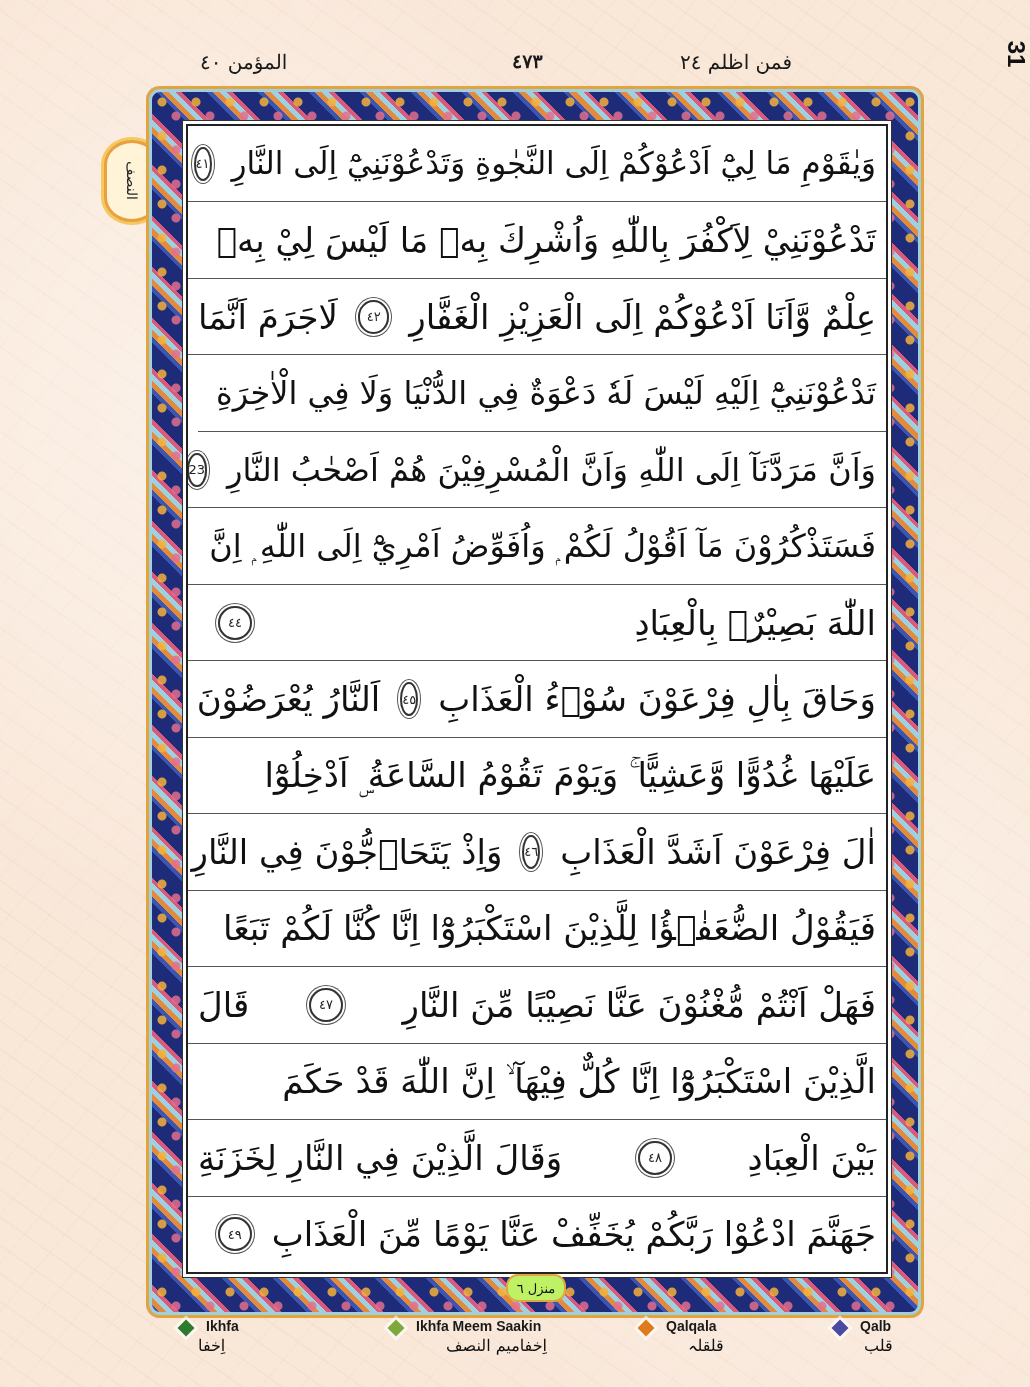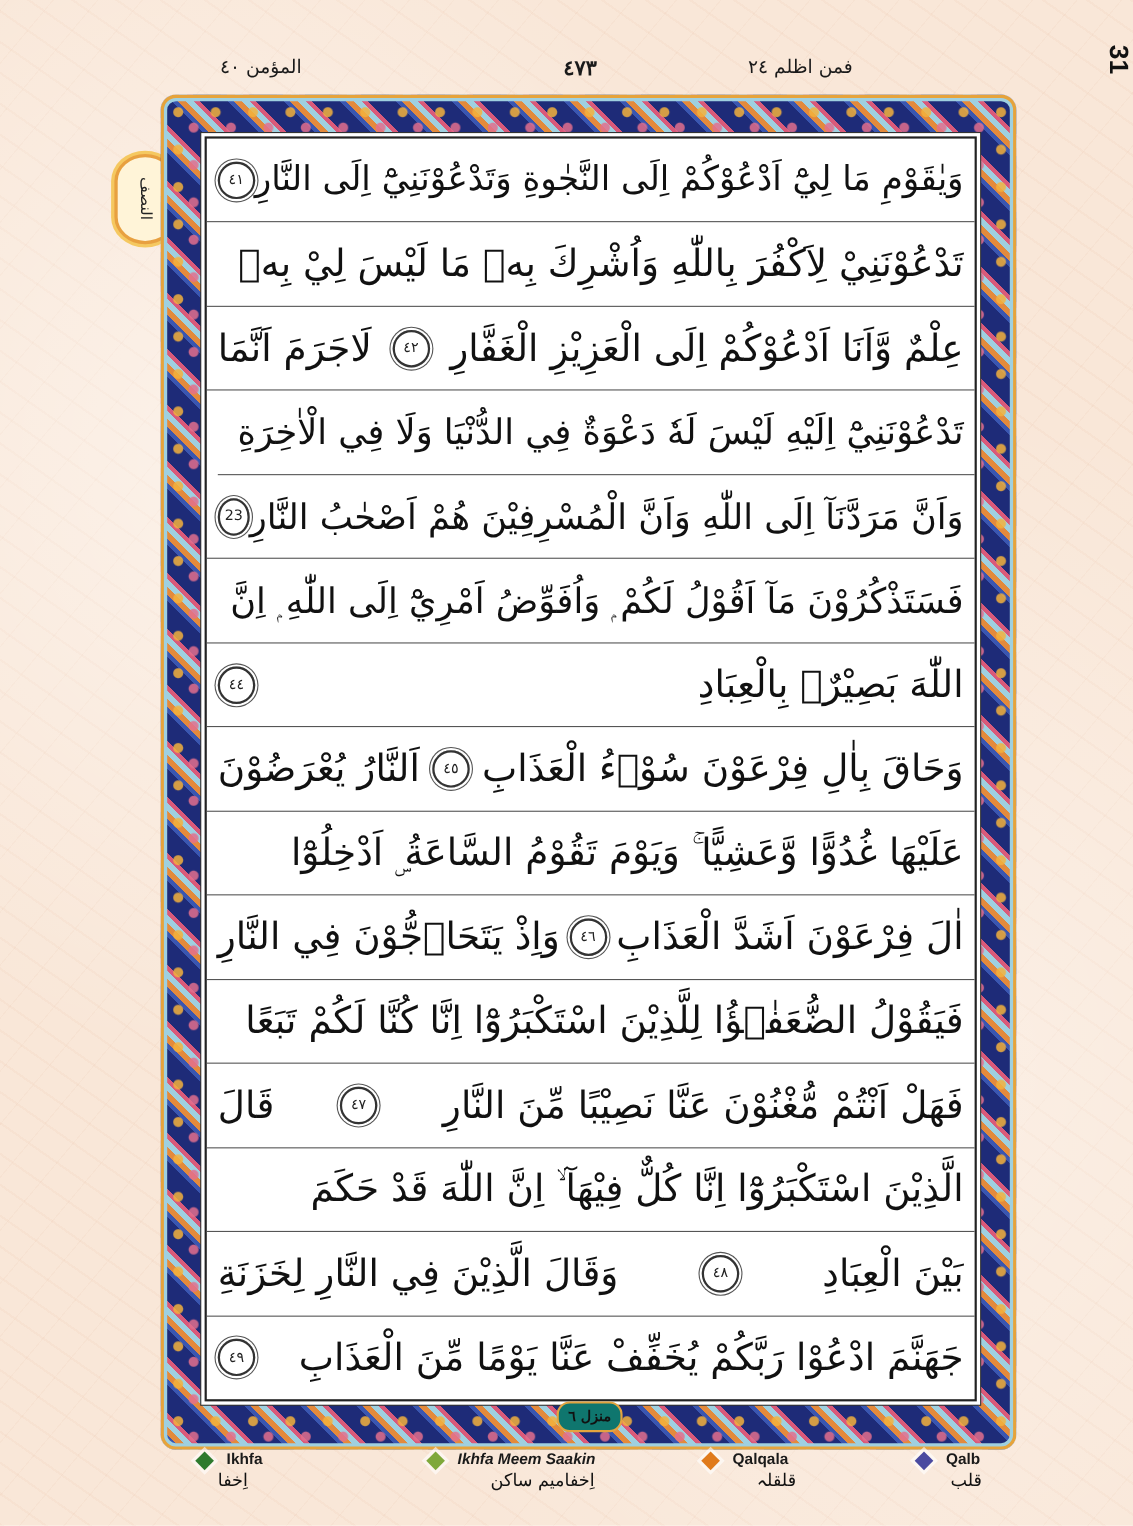--- a/index.html
+++ b/index.html
@@ -8,21 +8,21 @@
     background:
       radial-gradient(ellipse at 20% 30%, rgba(255,255,255,0.45) 0%, rgba(255,255,255,0) 40%),
       radial-gradient(ellipse at 80% 70%, rgba(255,255,255,0.35) 0%, rgba(255,255,255,0) 45%),
       repeating-linear-gradient(35deg, rgba(230,180,150,0.10) 0px, rgba(230,180,150,0.10) 2px, transparent 2px, transparent 23px),
       repeating-linear-gradient(-50deg, rgba(220,170,140,0.08) 0px, rgba(220,170,140,0.08) 1px, transparent 1px, transparent 31px),
       #f9e7d8;
     font-family: "DejaVu Sans", sans-serif;
   }
   .header-text {
     position: absolute; top: 50px; font-family: "DejaVu Serif", serif;
-    font-size: 17px; color: #1a1a1a; direction: rtl; white-space: nowrap;
+    font-size: 20px; color: #1a1a1a; direction: rtl; white-space: nowrap;
   }
   #hdr-surah { left: 200px; }
   #hdr-page { left: 512px; font-weight: bold; font-size: 19px; }
   #hdr-para { left: 680px; }
   #side-number {
     position: absolute; left: 1003px; top: 40px; transform: rotate(90deg);
     font-family: "Liberation Sans", sans-serif; font-weight: bold; font-size: 24px; color: #111;
   }
   
   #frame {
@@ -51,38 +51,38 @@
     flex: 1; display: flex; align-items: center; justify-content: space-between;
     direction: rtl; padding: 0 10px; border-bottom: 1.5px solid #555;
     font-family: "DejaVu Sans", sans-serif; font-size: 34px; color: #111;
     white-space: nowrap; overflow: hidden; line-height: 1;
   }
   .line:last-child { border-bottom: none; }
   .line .seg { display: inline; }
   .ayah-marker {
     display: inline-flex; align-items: center; justify-content: center;
     width: 30px; height: 30px; border: 2px solid #333; border-radius: 50%;
-    font-size: 13px; color: #222; margin: 0 0; box-shadow: 0 0 0 2px #fff, 0 0 0 3px #555;
+    font-size: 13px; color: #222; margin: 0 20px; box-shadow: 0 0 0 2px #fff, 0 0 0 3px #555;
     vertical-align: middle;
   }
   
   #side-badge {
     position: absolute; left: 104px; top: 140px; width: 50px; height: 76px;
     background: #fff4d8; border: 3px solid #e8a040; border-radius: 50% / 30%;
     box-shadow: 0 0 0 3px #f5c860; display: flex; align-items: center; justify-content: center;
   }
   #side-badge span {
     writing-mode: vertical-rl; font-family: "DejaVu Serif", serif; font-size: 14px; color: #222;
   }
   
   #manzil {
     position: absolute; left: 506px; top: 1274px; width: 56px; height: 24px;
-    background: #0f766e; border: 2px solid #e3a43f; border-radius: 12px;
+    background: #bef264; border: 2px solid #e3a43f; border-radius: 12px;
     display: flex; align-items: center; justify-content: center;
-    font-family: "DejaVu Serif", serif; font-size: 13px; color: #111; direction: rtl; font-weight: bold;
+    font-family: "DejaVu Serif", serif; font-size: 13px; color: #111; direction: rtl;
   }
   
   #legend { position: absolute; top: 1318px; left: 0; width: 1030px; height: 60px; }
   .legend-item { position: absolute; top: 0; }
   .legend-diamond {
     position: absolute; top: 4px; width: 12px; height: 12px; transform: rotate(45deg);
     box-shadow: 0 0 0 3px rgba(255,255,255,0.6);
   }
   .legend-en {
     position: absolute; top: 0; font-family: "Liberation Sans", sans-serif; font-weight: bold;
@@ -91,21 +91,21 @@
   .legend-ar {
     position: absolute; top: 18px; font-family: "DejaVu Serif", serif; font-size: 16px;
     color: #111; direction: rtl; white-space: nowrap;
   }
   #legend-ikhfa { left: 176px; }
   #legend-ikhfa .legend-diamond { left: 4px; }
   #legend-ikhfa .legend-en { left: 30px; }
   #legend-ikhfa .legend-ar { left: 22px; }
   #legend-meem { left: 386px; }
   #legend-meem .legend-diamond { left: 4px; }
-  #legend-meem .legend-en { left: 30px; font-style: italic; }
+  #legend-meem .legend-en { left: 30px; }
   #legend-meem .legend-ar { left: 60px; }
   #legend-qalqala { left: 636px; }
   #legend-qalqala .legend-diamond { left: 4px; }
   #legend-qalqala .legend-en { left: 30px; }
   #legend-qalqala .legend-ar { left: 52px; }
   #legend-qalb { left: 830px; }
   #legend-qalb .legend-diamond { left: 4px; }
   #legend-qalb .legend-en { left: 30px; }
   #legend-qalb .legend-ar { left: 34px; }
 </style>
@@ -189,21 +189,21 @@
 
 <div id="legend">
   <div id="legend-ikhfa" class="legend-item">
     <span class="legend-diamond" style="background: rgb(46, 122, 46);"></span>
     <span class="legend-en">Ikhfa</span>
     <span class="legend-ar">اِخفا</span>
   </div>
   <div id="legend-meem" class="legend-item">
     <span class="legend-diamond" style="background: rgb(127, 168, 58);"></span>
     <span class="legend-en">Ikhfa Meem Saakin</span>
-    <span class="legend-ar">اِخفامیم ساکن</span>
+    <span class="legend-ar">اِخفامیم النصف</span>
   </div>
   <div id="legend-qalqala" class="legend-item">
     <span class="legend-diamond" style="background: rgb(224, 123, 28);"></span>
     <span class="legend-en">Qalqala</span>
     <span class="legend-ar">قلقلہ</span>
   </div>
   <div id="legend-qalb" class="legend-item">
     <span class="legend-diamond" style="background: rgb(74, 74, 160);"></span>
     <span class="legend-en">Qalb</span>
     <span class="legend-ar">قلب</span>

